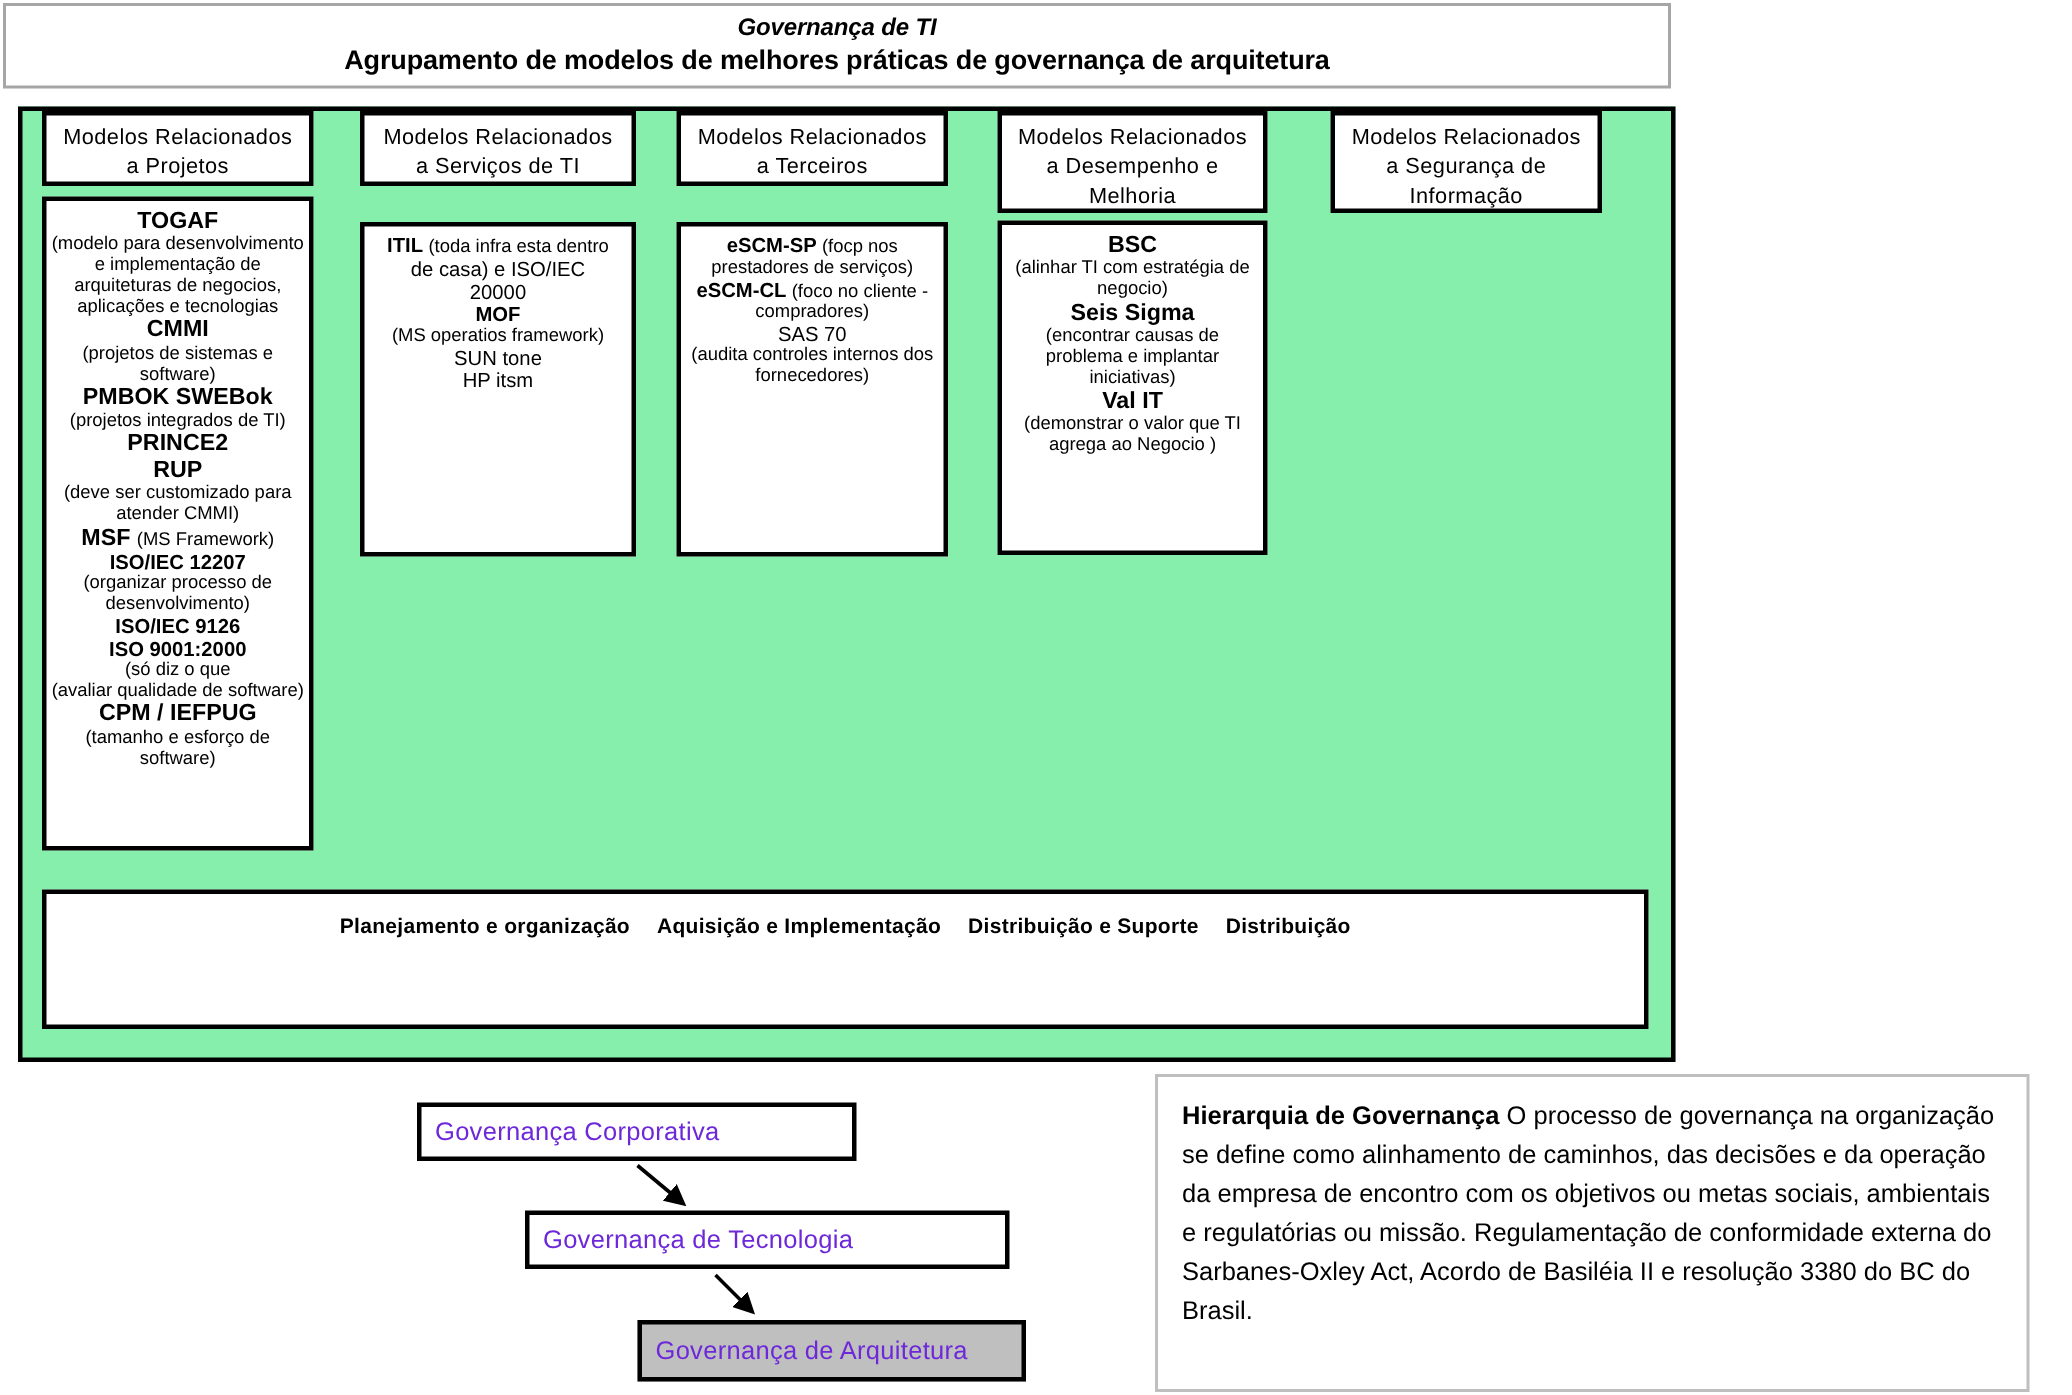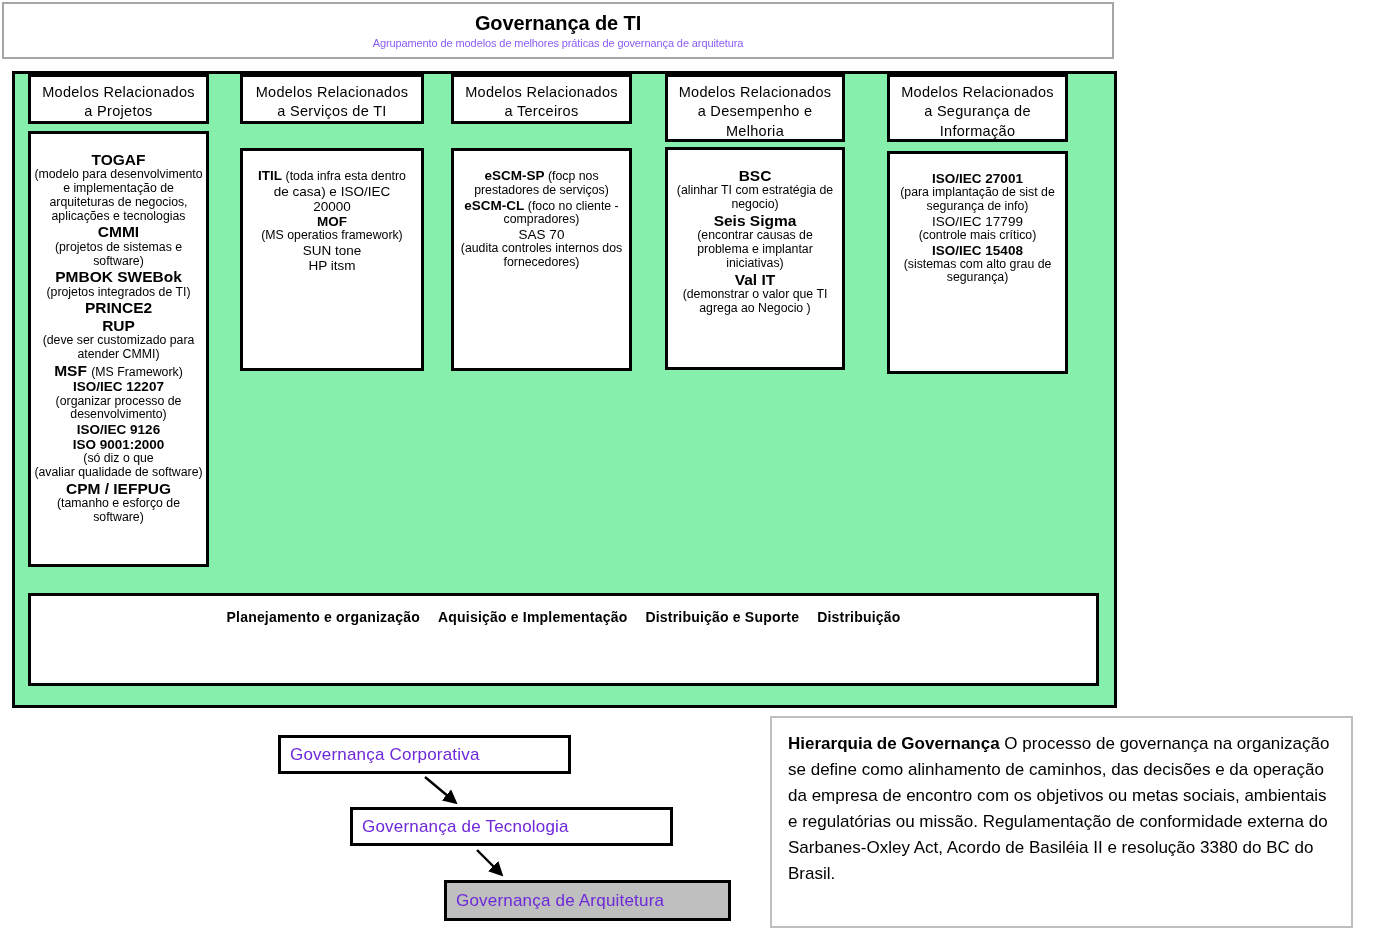--- a/index.html
+++ b/index.html
@@ -20,25 +20,26 @@
     width: 1112px; height: 57px;
     border: 2px solid #a6a6a6;
     background: #ffffff;
     display: flex;
     flex-direction: column;
     align-items: center;
     justify-content: center;
     gap: 2px;
   }
   #header-box .h-line1 {
-    font-size: 20px; font-weight: bold; color: #000;
+    font-size: 16px; font-weight: bold; color: #000;
     letter-spacing: -0.1px;
+    font-style: italic;
   }
   #header-box .h-line2 {
-    font-size: 11px; font-weight: normal; color: #8b5cf6;
+    font-size: 18px; font-weight: bold; color: #000000;
     letter-spacing: -0.1px;
   }
 
   
   #models-frame {
     position: absolute;
     left: 12px; top: 71px;
     width: 1105px; height: 637px;
     border: 3px solid #000;
     background: #86efac;
@@ -54,21 +55,21 @@
     color: #000;
     line-height: 1.33;
     padding: 6px 2px 5px 2px;
     letter-spacing: 0.3px;
   }
   .col-body {
     border: 3px solid #000;
     background: #fff;
     text-align: center;
     color: #000;
-    padding: 17px 3px 5px 3px;
+    padding: 5px 3px 5px 3px;
     line-height: 1.12;
   }
   .b { font-weight: bold; }
   .big { font-size: 15.5px; }
   .mid { font-size: 13.5px; }
   .sm { font-size: 12.3px; }
   .ln { display: block; }
 
   
   #col-projetos { left: 13px; width: 181px; }
@@ -121,21 +122,21 @@
     background: #fff;
     font-size: 17px;
     color: #6d28d9;
     display: flex;
     align-items: center;
     padding-left: 9px;
     letter-spacing: 0.2px;
   }
   #box-corporativa { left: 278px; top: 20px; width: 293px; height: 39px; }
   #box-tecnologia  { left: 350px; top: 92px; width: 323px; height: 39px; }
-  #box-arquitetura  { left: 444px; top: 165px; width: 287px; height: 41px; background: #bfbfbf; }
+  #box-arquitetura  { left: 425px; top: 165px; width: 259px; height: 41px; background: #bfbfbf; }
   #hier-arrows { position: absolute; left: 0; top: 0; width: 770px; height: 215px; }
 
   
   #hierarquia-panel {
     position: absolute;
     left: 770px; top: 716px;
     width: 583px; height: 212px;
     border: 2px solid #bfbfbf;
     background: #fff;
     padding: 13px 16px 0 16px;
@@ -240,30 +241,20 @@
         <div class="ln sm">agrega ao Negocio )</div>
       </div>
   </div>
 
   <div class="column" id="col-seguranca">
     <div class="col-title">
       <span class="ln">Modelos  Relacionados</span>
       <span class="ln">a Segurança de</span>
       <span class="ln">Informação</span>
     </div>
-    <div class="col-body">
-        <div class="ln mid b">ISO/IEC 27001</div>
-        <div class="ln sm">(para implantação de sist de</div>
-        <div class="ln sm">segurança de info)</div>
-        <div class="ln mid">ISO/IEC 17799</div>
-        <div class="ln sm">(controle mais crítico)</div>
-        <div class="ln mid b">ISO/IEC 15408</div>
-        <div class="ln sm">(sistemas com alto grau de</div>
-        <div class="ln sm">segurança)</div>
-      </div>
   </div>
 
   <div id="cobit-box">
     <div class="cobit-domains">
         <span>Planejamento  e organização</span>
         <span>Aquisição  e Implementação</span>
         <span>Distribuição  e Suporte</span>
         <span>Distribuição</span>
       </div>
   </div>

